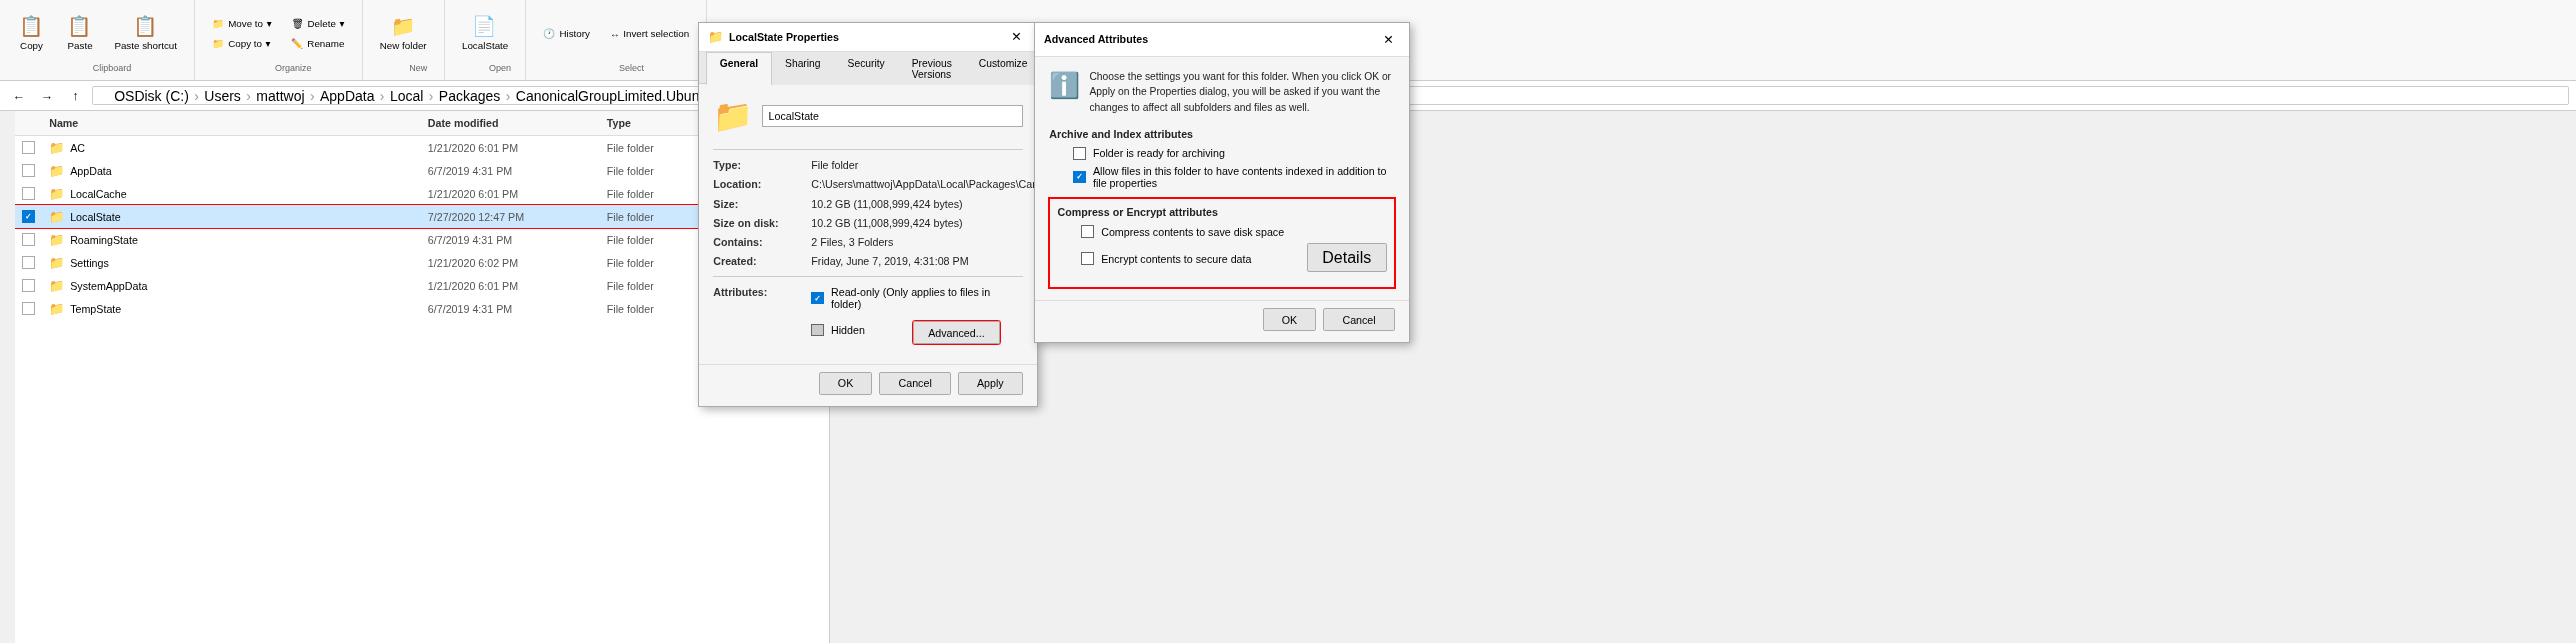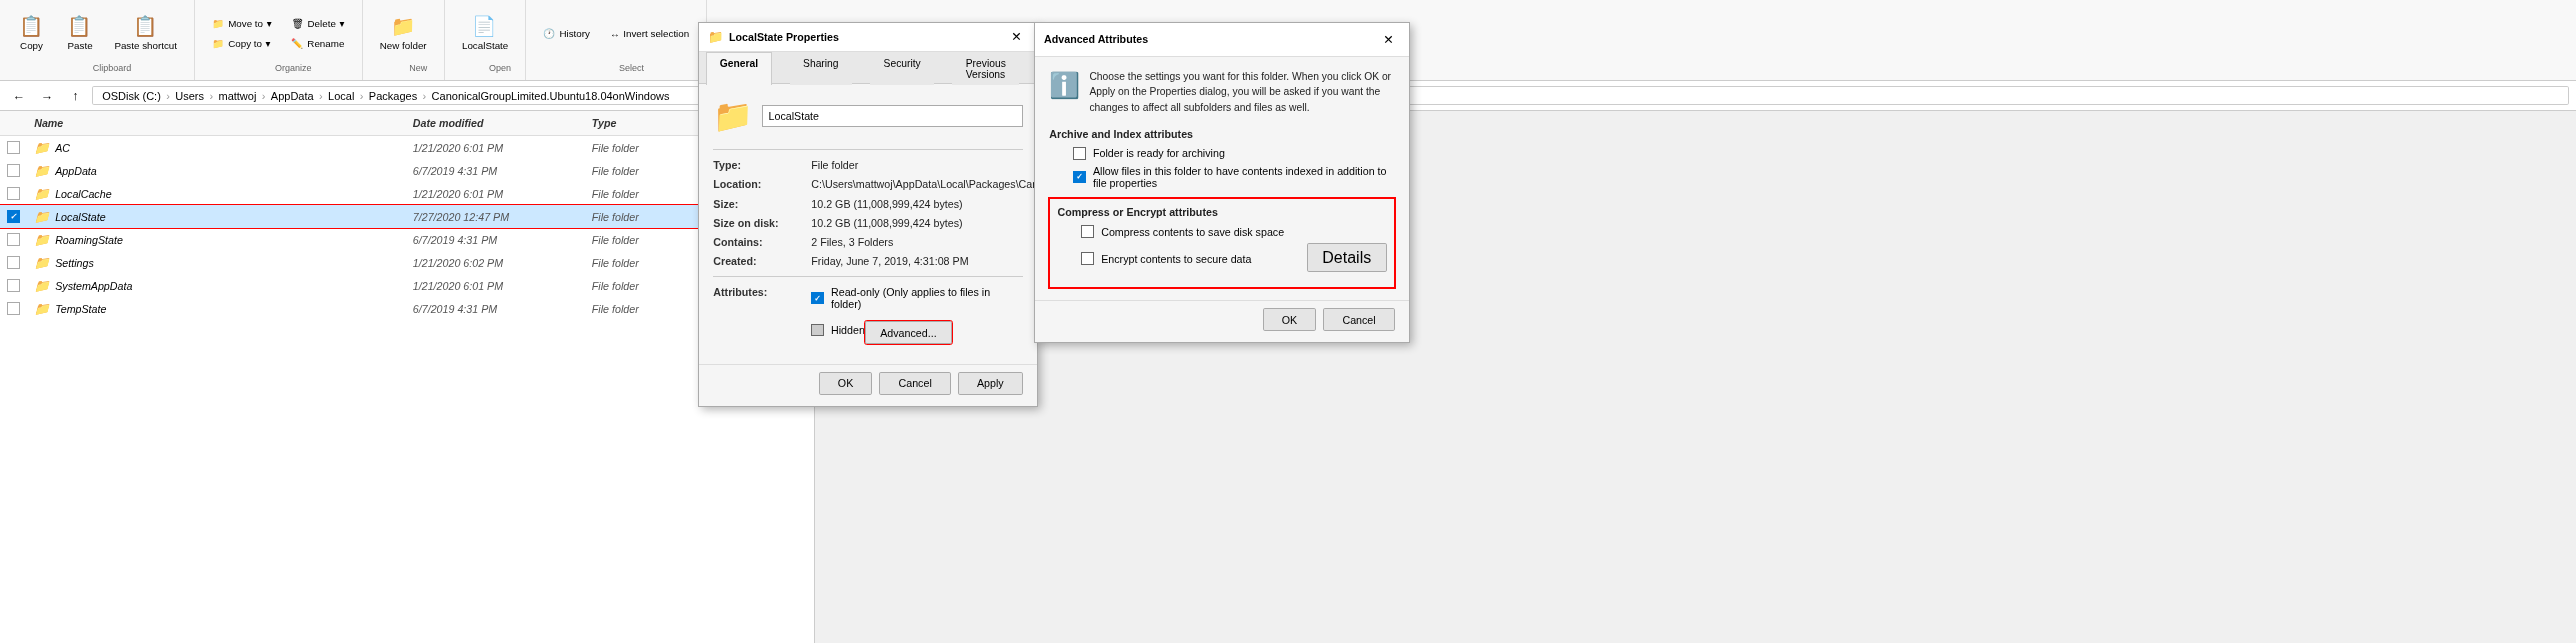--- a/index.html
+++ b/index.html
@@ -98,40 +98,39 @@
       border-radius: 1.8px;
       cursor: pointer;
       font-size: 12.5px;
       display: flex; align-items: center; justify-content: center;
     }
     .addressbar-path {
       flex: 1;
       height: 19.7px;
       border: 0.9px solid #ccc;
       border-radius: 1.8px;
-      padding: 0 7px;
-      font-size: 11px;
+      padding: 0 19px;
+      font-size: 14px;
       background: #fff;
       display: flex;
       align-items: center;
       gap: 3.6px;
     }
     .path-sep { color: #999; }
     .path-seg { cursor: pointer; padding: 1.8px; }
 
     
     .explorer-pane {
       position: absolute;
-      top: 111px; left: 0;
+      top: 111px; left: 15px;
       width: 815px;
       bottom: 0;
       background: #fff;
       border-right: 0.9px solid #ccc;
       overflow: hidden;
-      font-style: italic;
     }
     .file-list-header {
       display: flex;
       background: #f8f8f8;
       border-bottom: 0.9px solid #ddd;
       height: 25px;
       align-items: center;
       padding: 0 7.2px;
     }
     .file-list-header .col-check { width: 27px; }
@@ -207,21 +206,21 @@
       font-size: 12.5px;
       display: flex; align-items: center; justify-content: center;
       border-radius: 1.8px;
     }
 
     .dialog-tabs {
       display: flex;
       background: #e8e8e8;
       border-bottom: 1.8px solid #ccc;
       padding: 0 7.2px;
-      gap: 18px;
+      gap: 0;
     }
     .dialog-tab {
       padding: 5.4px 12.5px;
       font-size: 10.3px;
       cursor: pointer;
       border: 0.9px solid transparent;
       border-bottom: none;
       margin-bottom: -1.8px;
       background: #e8e8e8;
     }
@@ -314,20 +313,21 @@
     }
 
     
     .advanced-btn {
       padding: 4.5px 14.3px;
       background: #e5e5e5;
       border: 0.9px solid #aaa;
       cursor: pointer;
       font-size: 10.7px;
       border-radius: 1.8px;
+      margin-left: 48px;
     }
 
     
     .dialog-advanced {
       position: absolute;
       top: 21.5px; left: 1034px;
       width: 376px;
       background: #f5f5f5;
       border: 0.9px solid #aaa;
       box-shadow: 2.7px 2.7px 9px rgba(0,0,0,0.3);

